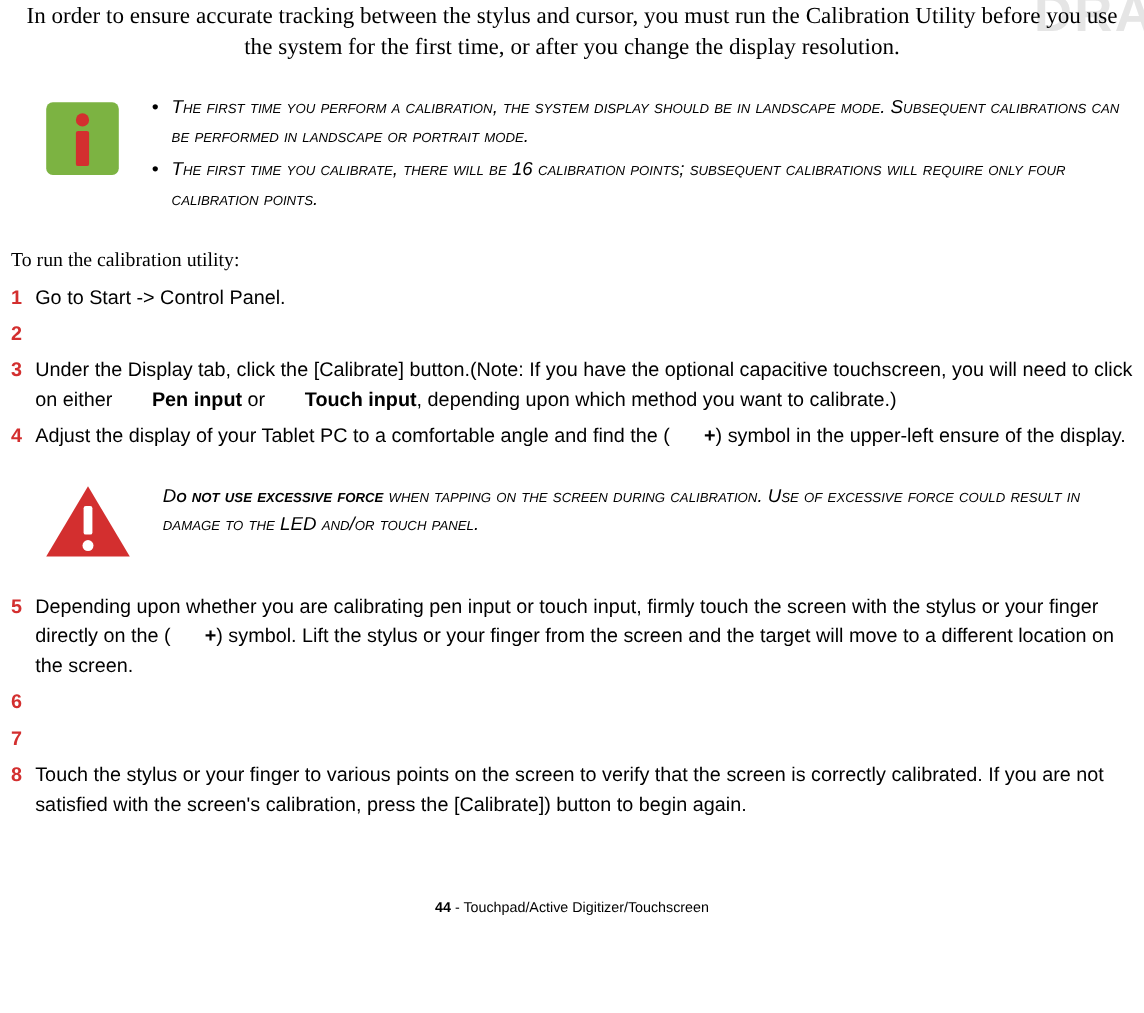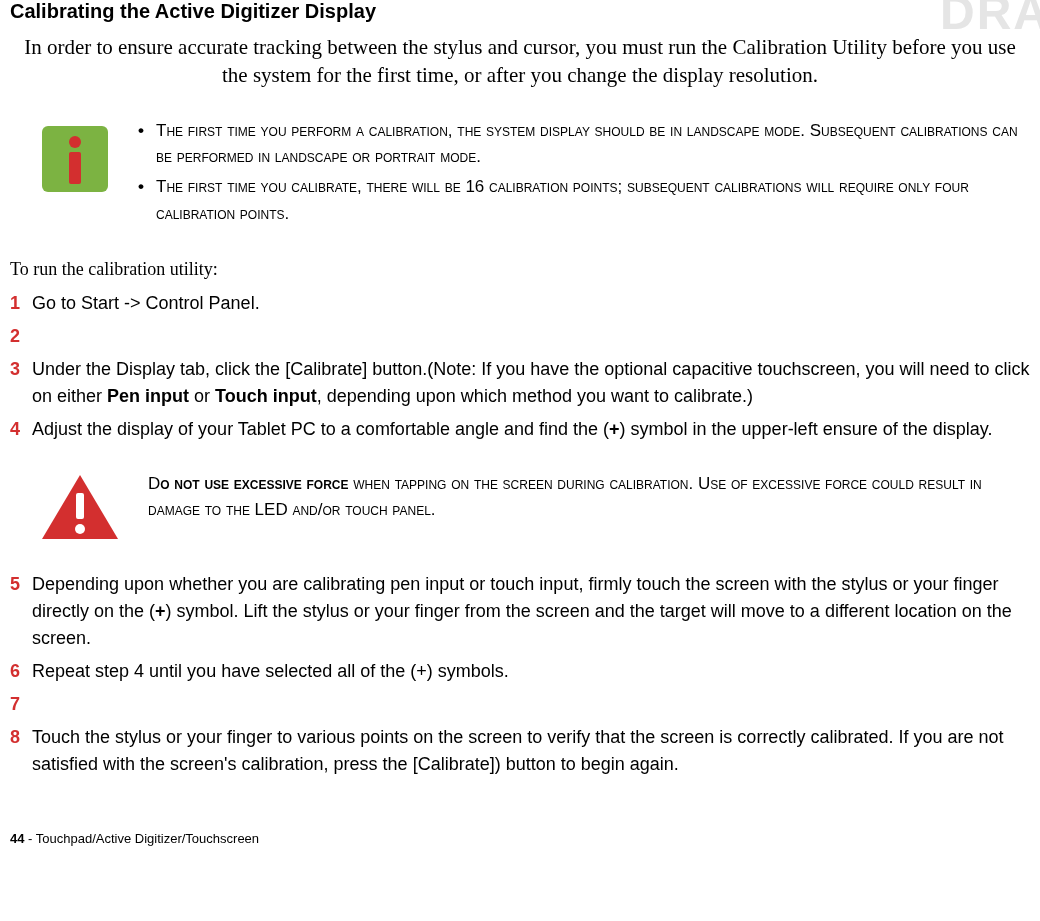--- a/index.html
+++ b/index.html
@@ -40,20 +40,21 @@
       line-height: 1.35;
       margin-bottom: 28px;
       text-align: center;
     }
     .callout {
       display: flex;
       align-items: flex-start;
       gap: 28px;
       margin-bottom: 28px;
       padding-left: 30px;
+      font-style: italic;
     }
     .callout-icon-info {
       width: 70px;
       height: 70px;
       flex-shrink: 0;
       margin-top: 6px;
     }
     .callout-icon-warning {
       width: 80px;
       height: 70px;
@@ -99,26 +100,27 @@
       line-height: 1.5;
       margin-bottom: 6px;
     }
     .step-num {
       color: #d32f2f;
       font-weight: bold;
       flex-shrink: 0;
     }
     .step-text b {
       font-weight: bold;
+      margin-left: 31px;
     }
     .footer {
-      text-align: left;
+      text-align: center;
       font-size: 13px;
       font-weight: bold;
-      margin-top: 53px;
+      margin-top: 72px;
       padding-bottom: 8px;
     }
     .footer-page {
       font-weight: bold;
     }
     .footer-sep {
       font-weight: normal;
     }
     .footer-label {
       font-weight: normal;
@@ -127,21 +129,20 @@
       font-weight: bold;
     }
   </style>
 </head>
 <body>
 
 <div class="watermark">DRA</div>
 
 <div class="content">
 
-  <div class="title">Calibrating the Active Digitizer Display</div>
 
   <div class="intro">In order to ensure accurate tracking between the stylus and cursor, you must run the Calibration Utility before you use the system for the first time, or after you change the display resolution.</div>
 
   <div class="callout">
     <svg class="callout-icon-info" viewBox="0 0 70 70">
       <rect x="2" y="2" width="66" height="66" rx="6" fill="#7cb342"></rect>
       <circle cx="35" cy="18" r="6" fill="#d32f2f"></circle>
       <rect x="29" y="28" width="12" height="32" rx="2" fill="#d32f2f"></rect>
     </svg>
     <div class="callout-text">
@@ -183,21 +184,20 @@
     </div>
   </div>
 
   <ol class="steps">
     <li>
       <span class="step-num">5</span>
       <span class="step-text"><span>Depending upon whether you are calibrating pen input or touch input, firmly touch the screen with the stylus or your finger directly on the (</span><b>+</b><span>) symbol. Lift the stylus or your finger from the screen and the target will move to a different location on the screen.</span></span>
     </li>
     <li>
       <span class="step-num">6</span>
-      <span class="step-text">Repeat step 4 until you have selected all of the (+) symbols.</span>
     </li>
     <li>
       <span class="step-num">7</span>
     </li>
     <li>
       <span class="step-num">8</span>
       <span class="step-text">Touch the stylus or your finger to various points on the screen to verify that the screen is correctly calibrated. If you are not satisfied with the screen's calibration, press the [Calibrate]) button to begin again.</span>
     </li>
   </ol>
 

